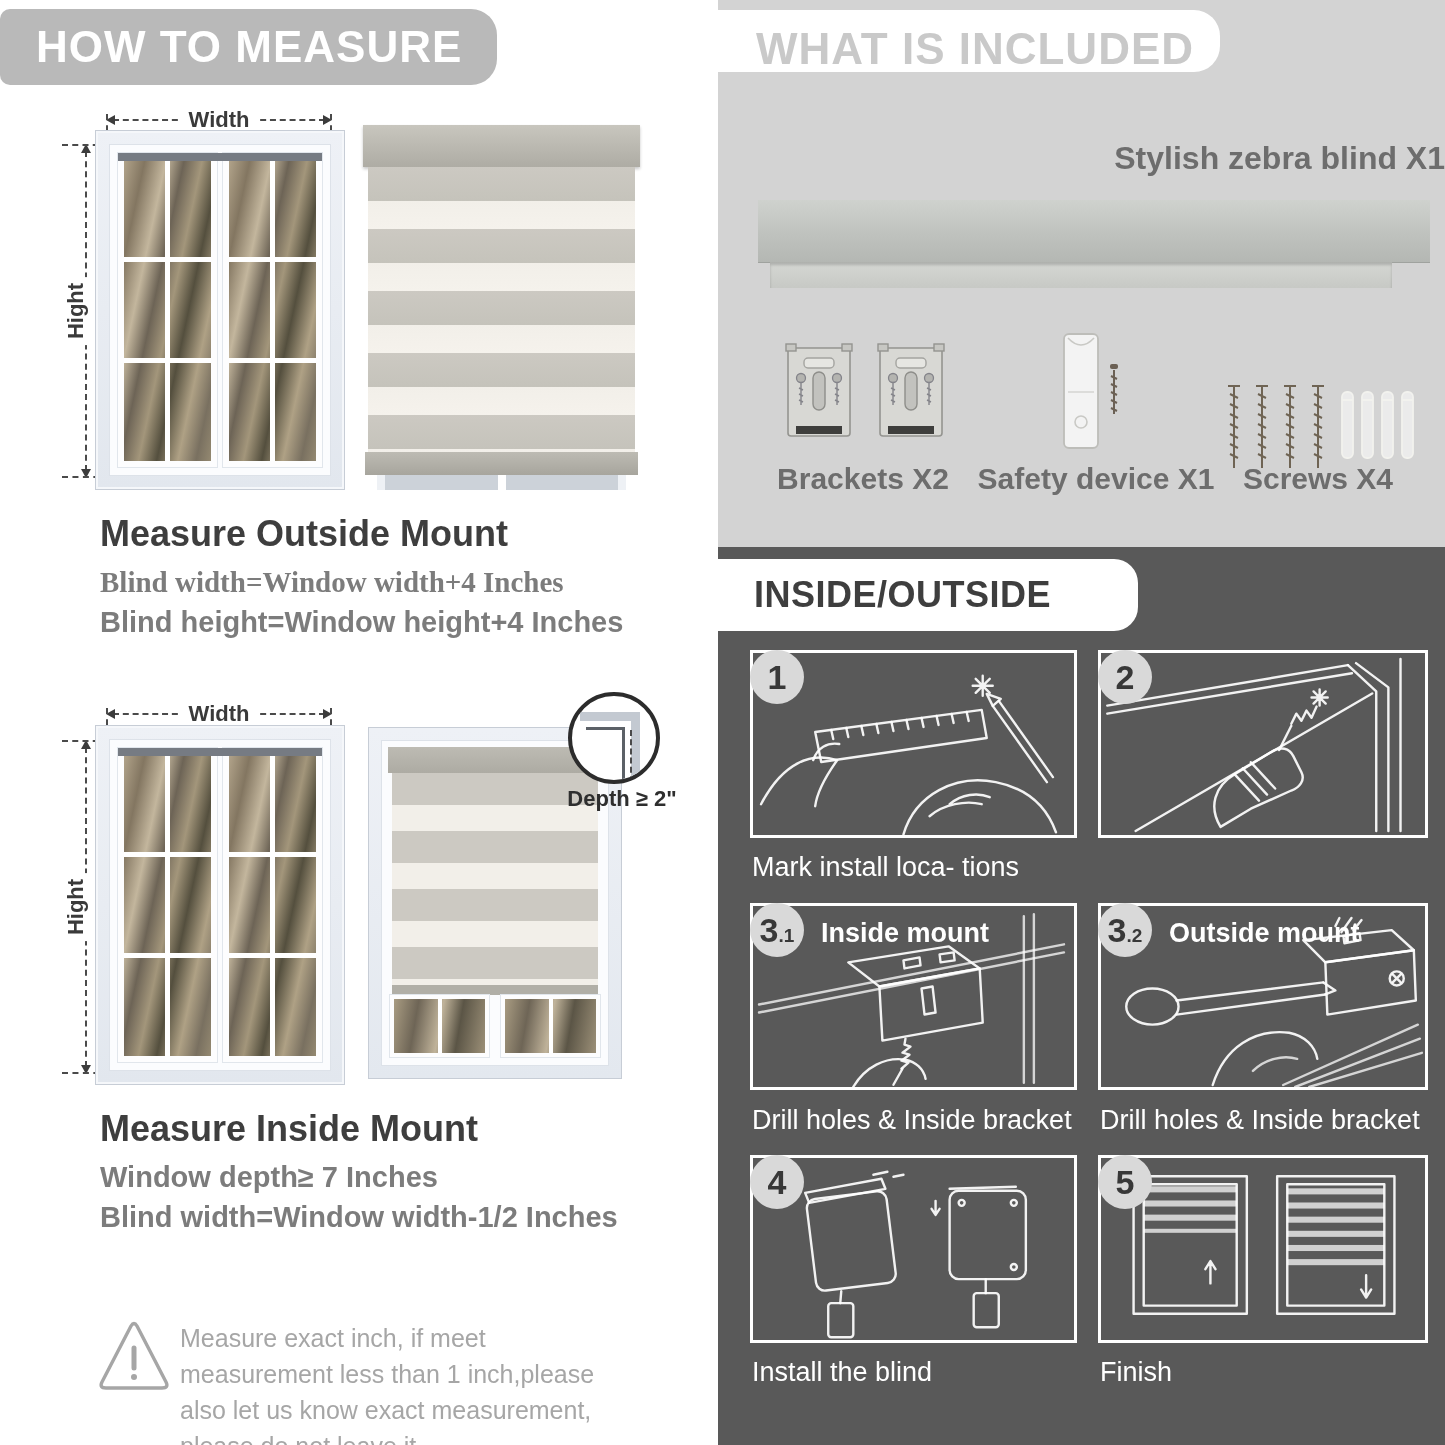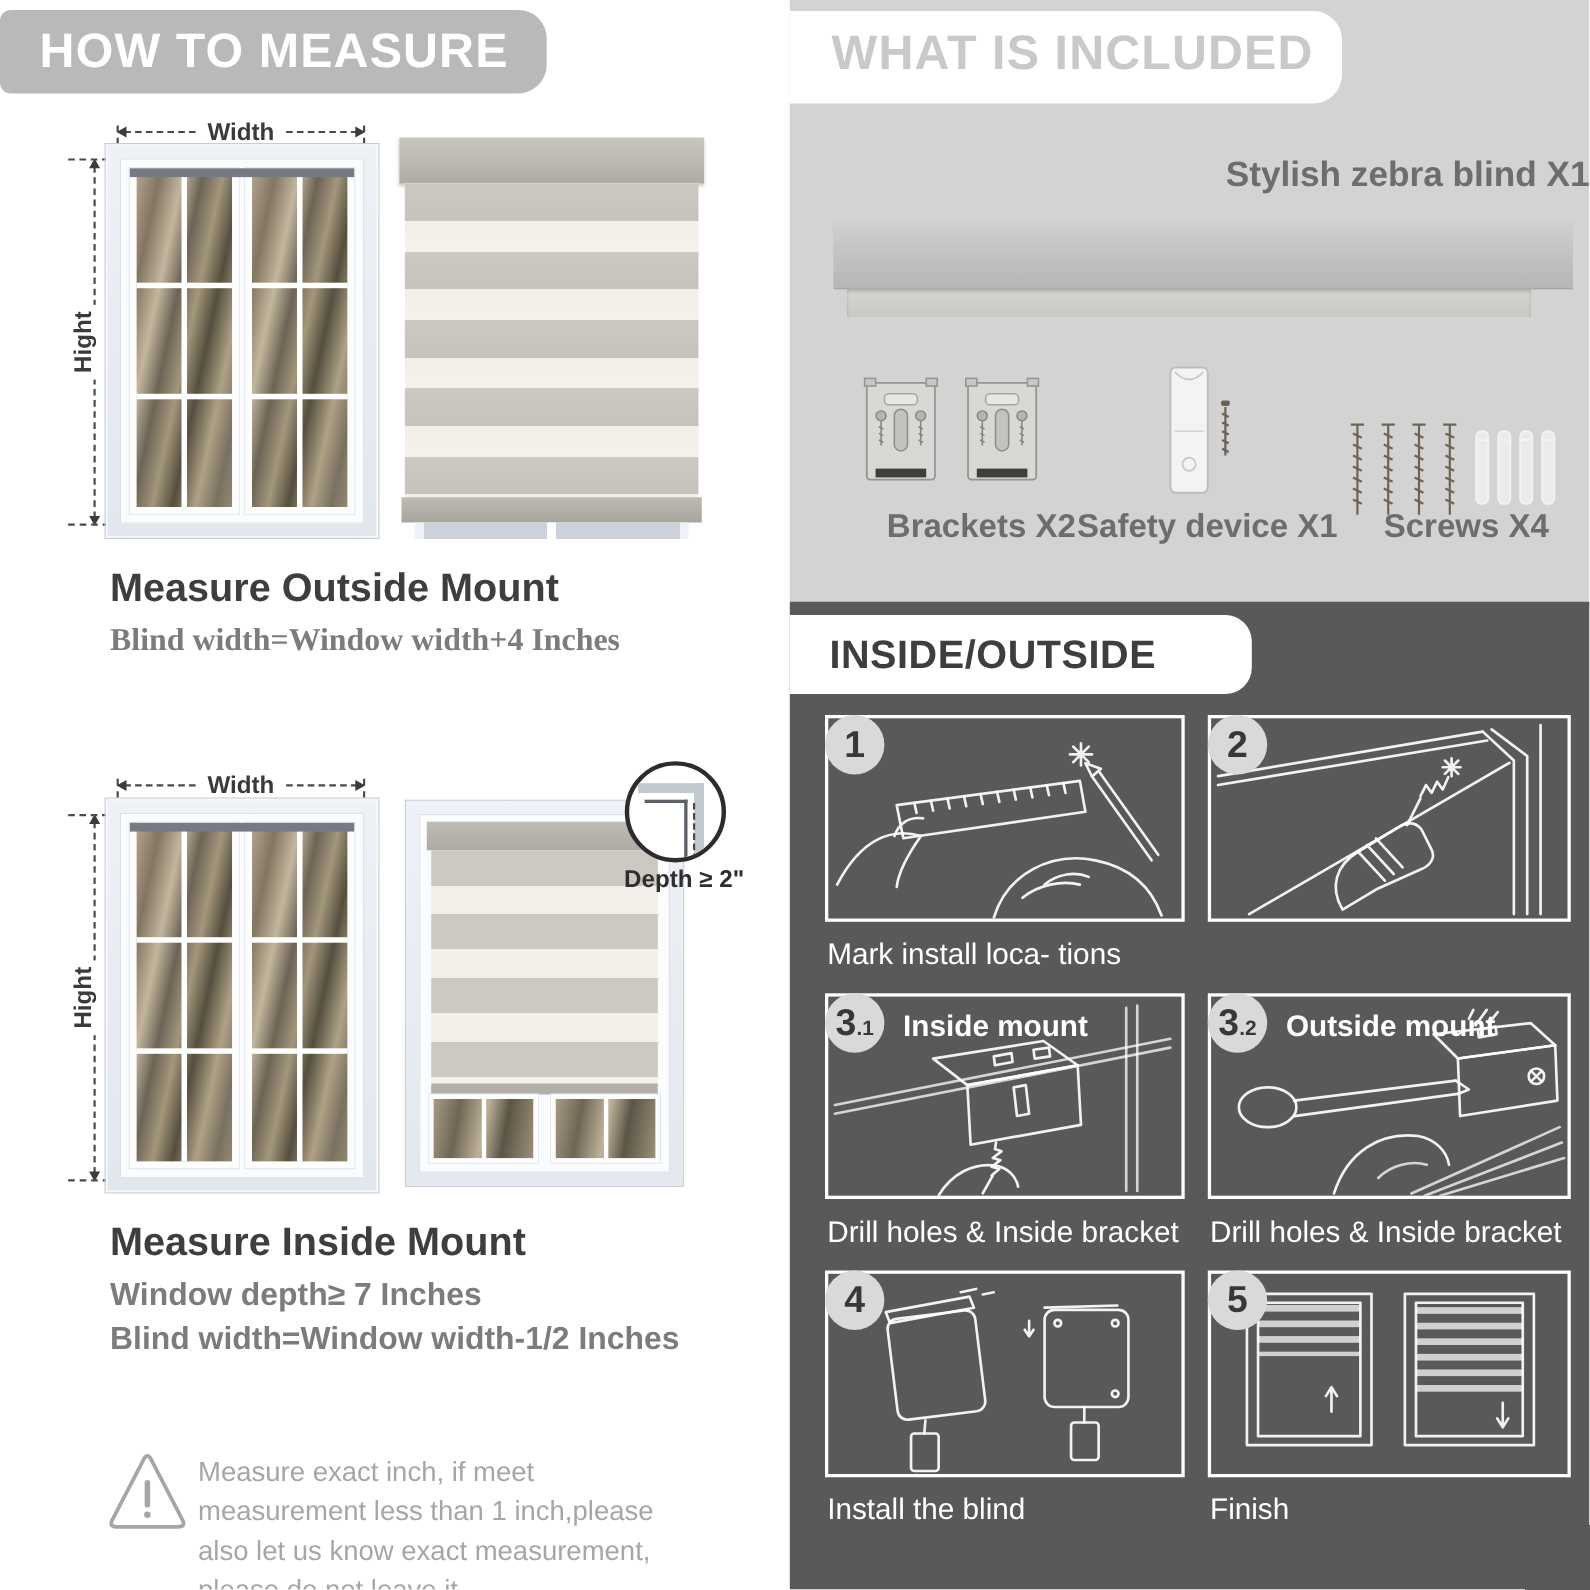--- a/index.html
+++ b/index.html
@@ -100,34 +100,34 @@
   .depth-label { width:140px; text-align:center; font-weight:bold; font-size:22px; color:#2e2e2e; }
 
   .m-title { font-weight:bold; font-size:36px; color:#3e3e3e; }
   .m-line  { font-weight:bold; font-size:29px; color:#7c7c7c; line-height:40px; }
 
   .warn-text { width:440px; font-size:25px; color:#a6a6a6; line-height:36px; }
 
   
   .right-top { left:718px; top:0; width:727px; height:547px; background:#d3d3d3; }
   .rt-header {
-    left:0; top:10px; width:502px; height:84px; background:#ffffff;
+    left:0; top:10px; width:502px; height:62px; background:#ffffff;
     border-radius:0 26px 26px 0;
     color:#c9c9c9; font-weight:bold; font-size:44px; letter-spacing:1px;
     line-height:78px; padding-left:38px;
   }
   .product-label { left:0; top:140px; width:727px; text-align:right;
     font-weight:bold; font-size:32px; color:#6d6d6d; }
   .headrail { left:40px; top:200px; width:672px; height:62px;
     background:linear-gradient(180deg,#cfd2ce,#bfc2be 55%,#b4b7b3);
     box-shadow:0 1px 0 #9fa29e; }
   .headrail-low { left:52px; top:262px; width:622px; height:26px;
     background:linear-gradient(180deg,#d5d7d3,#c7c9c5);
     box-shadow:inset 0 3px 3px rgba(0,0,0,.18); }
-  .item-label { font-weight:bold; font-size:30px; color:#6d6d6d; text-align:right; }
+  .item-label { font-weight:bold; font-size:30px; color:#6d6d6d; text-align:center; }
 
   
   .right-bottom { left:718px; top:547px; width:727px; height:898px; background:#595959; }
   .rb-header {
     left:0; top:12px; width:420px; height:72px; background:#ffffff;
     border-radius:0 24px 24px 0;
     color:#3e3e3e; font-weight:bold; font-size:36px; letter-spacing:.5px;
     line-height:72px; padding-left:36px;
   }
   .step-panel { border:3px solid #fff; background:#595959; }
@@ -181,20 +181,21 @@
 
   <div class="abs blind1" style="left:363px; top:125px;">
     <div class="b-cassette"></div>
     <div class="b-body"></div>
     <div class="b-rail"></div>
     <div class="b-sliver"></div>
   </div>
 
   <div class="abs m-title" style="left:100px; top:513px;">Measure Outside Mount</div>
   <div class="abs m-line" style="left:100px; top:562px;font-family:Liberation Serif, serif;">Blind width=Window width+4 Inches</div>
+  <div class="abs m-line" style="left:100px; top:602px;">Blind height=Window height+4 Inches</div>
 
   <div class="abs dim-h" style="left:106px; top:706px; width:226px;">
     <div class="line"></div>
     <div class="ah l"></div>
     <div class="ah r"></div>
     <span class="lbl">Width</span>
   </div>
   <div class="abs dash-v" style="left:106px; top:708px; height:40px;"></div>
   <div class="abs dash-v" style="left:330px; top:708px; height:40px;"></div>
 

